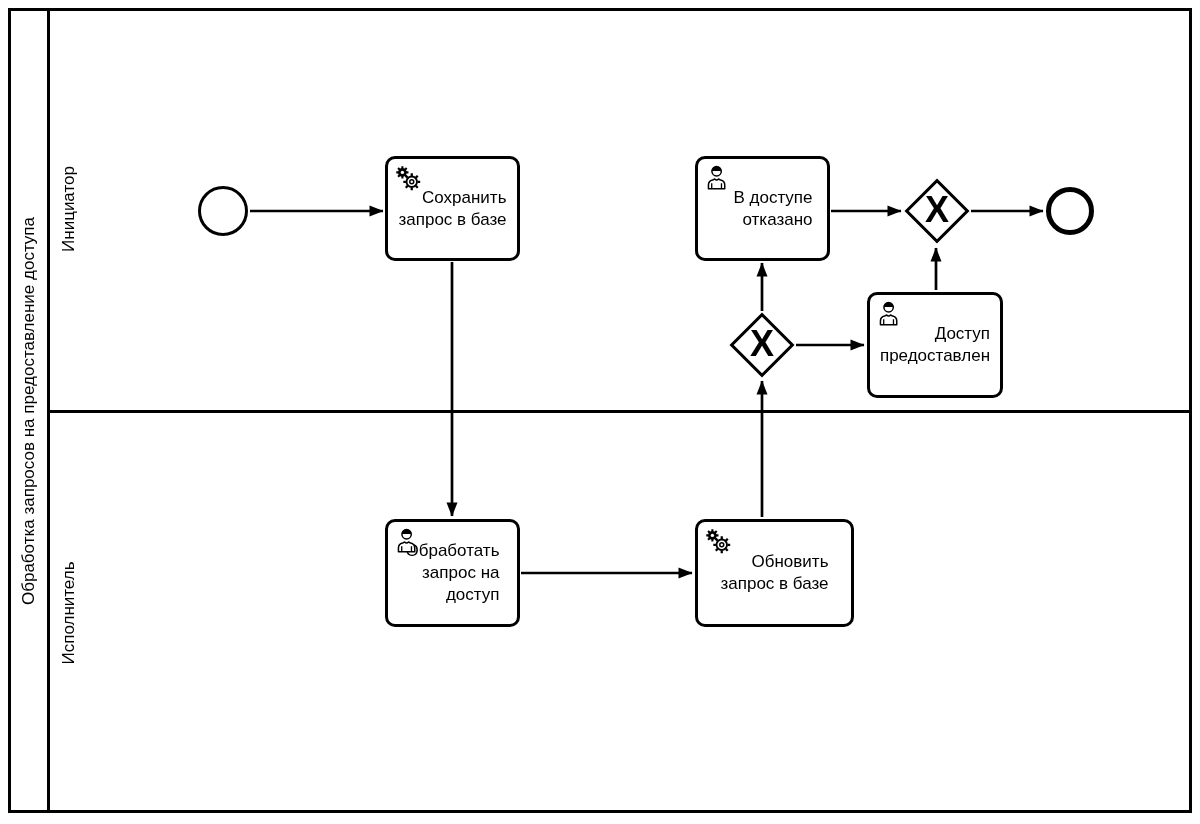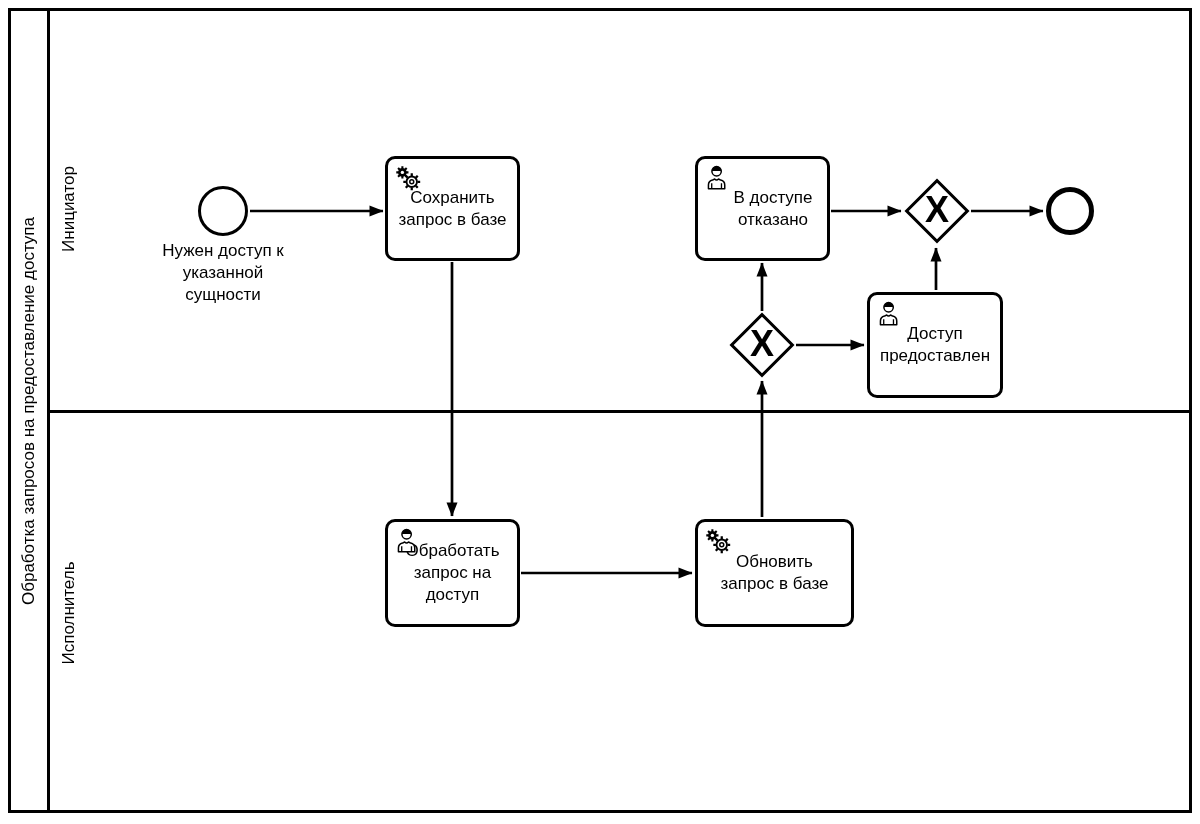--- a/index.html
+++ b/index.html
@@ -11,21 +11,21 @@
   }
   .abs { position: absolute; }
   .pool-border { left: 8px; top: 8px; width: 1184px; height: 805px; border: 3px solid #000; }
   .vline { left: 47px; top: 8px; width: 3px; height: 805px; background: #000; }
   .lane-divider { left: 47px; top: 410px; width: 1145px; height: 3px; background: #000; }
   .vband { display: flex; align-items: center; justify-content: center; }
   .vband .vtext { transform: rotate(-90deg); white-space: nowrap; font-size: 17px; }
   .task {
     border: 3px solid #000; border-radius: 10px; background: #fff;
     display: flex; align-items: center; justify-content: center;
-    text-align: center; font-size: 17px; line-height: 22px; white-space: pre-line;
+    text-align: right; font-size: 17px; line-height: 22px; white-space: pre-line;
   }
   .task-icon { position: absolute; left: 5px; top: 4px; width: 30px; height: 30px; }
   .event { border-radius: 50%; background: #fff; }
   .event.start { border: 3px solid #000; }
   .event.end { border: 5px solid #000; }
   .node-label { text-align: center; font-size: 17px; line-height: 22px; white-space: pre-line; }
   .gw { width: 66px; height: 66px; }
   .gw .diamond {
     position: absolute; left: 10px; top: 10px; width: 46px; height: 46px;
     border: 3px solid #000; background: #fff; transform: rotate(45deg);
@@ -89,23 +89,20 @@
       <path d="M762 517 V381" marker-end="url(#ah)"></path>
       <path d="M762 311 V263" marker-end="url(#ah)"></path>
       <path d="M796 345 H864" marker-end="url(#ah)"></path>
       <path d="M831 211 H901" marker-end="url(#ah)"></path>
       <path d="M936 290 V248" marker-end="url(#ah)"></path>
       <path d="M971 211 H1043" marker-end="url(#ah)"></path>
     </g>
   </svg>
 
   <div class="abs event start" style="left:198px;top:186px;width:50px;height:50px;"></div>
-  <div class="abs node-label" style="left:140px;top:240px;width:166px;">Нужен доступ к
-указанной
-сущности</div>
 
   <div class="abs task" style="left:385px;top:156px;width:135px;height:105px;">
     <svg class="task-icon">
         <use href="#icon-gear"></use>
       </svg>
     <span>Сохранить
 запрос в базе</span>
   </div>
 
   <div class="abs task" style="left:695px;top:156px;width:135px;height:105px;padding-left:21px;">

